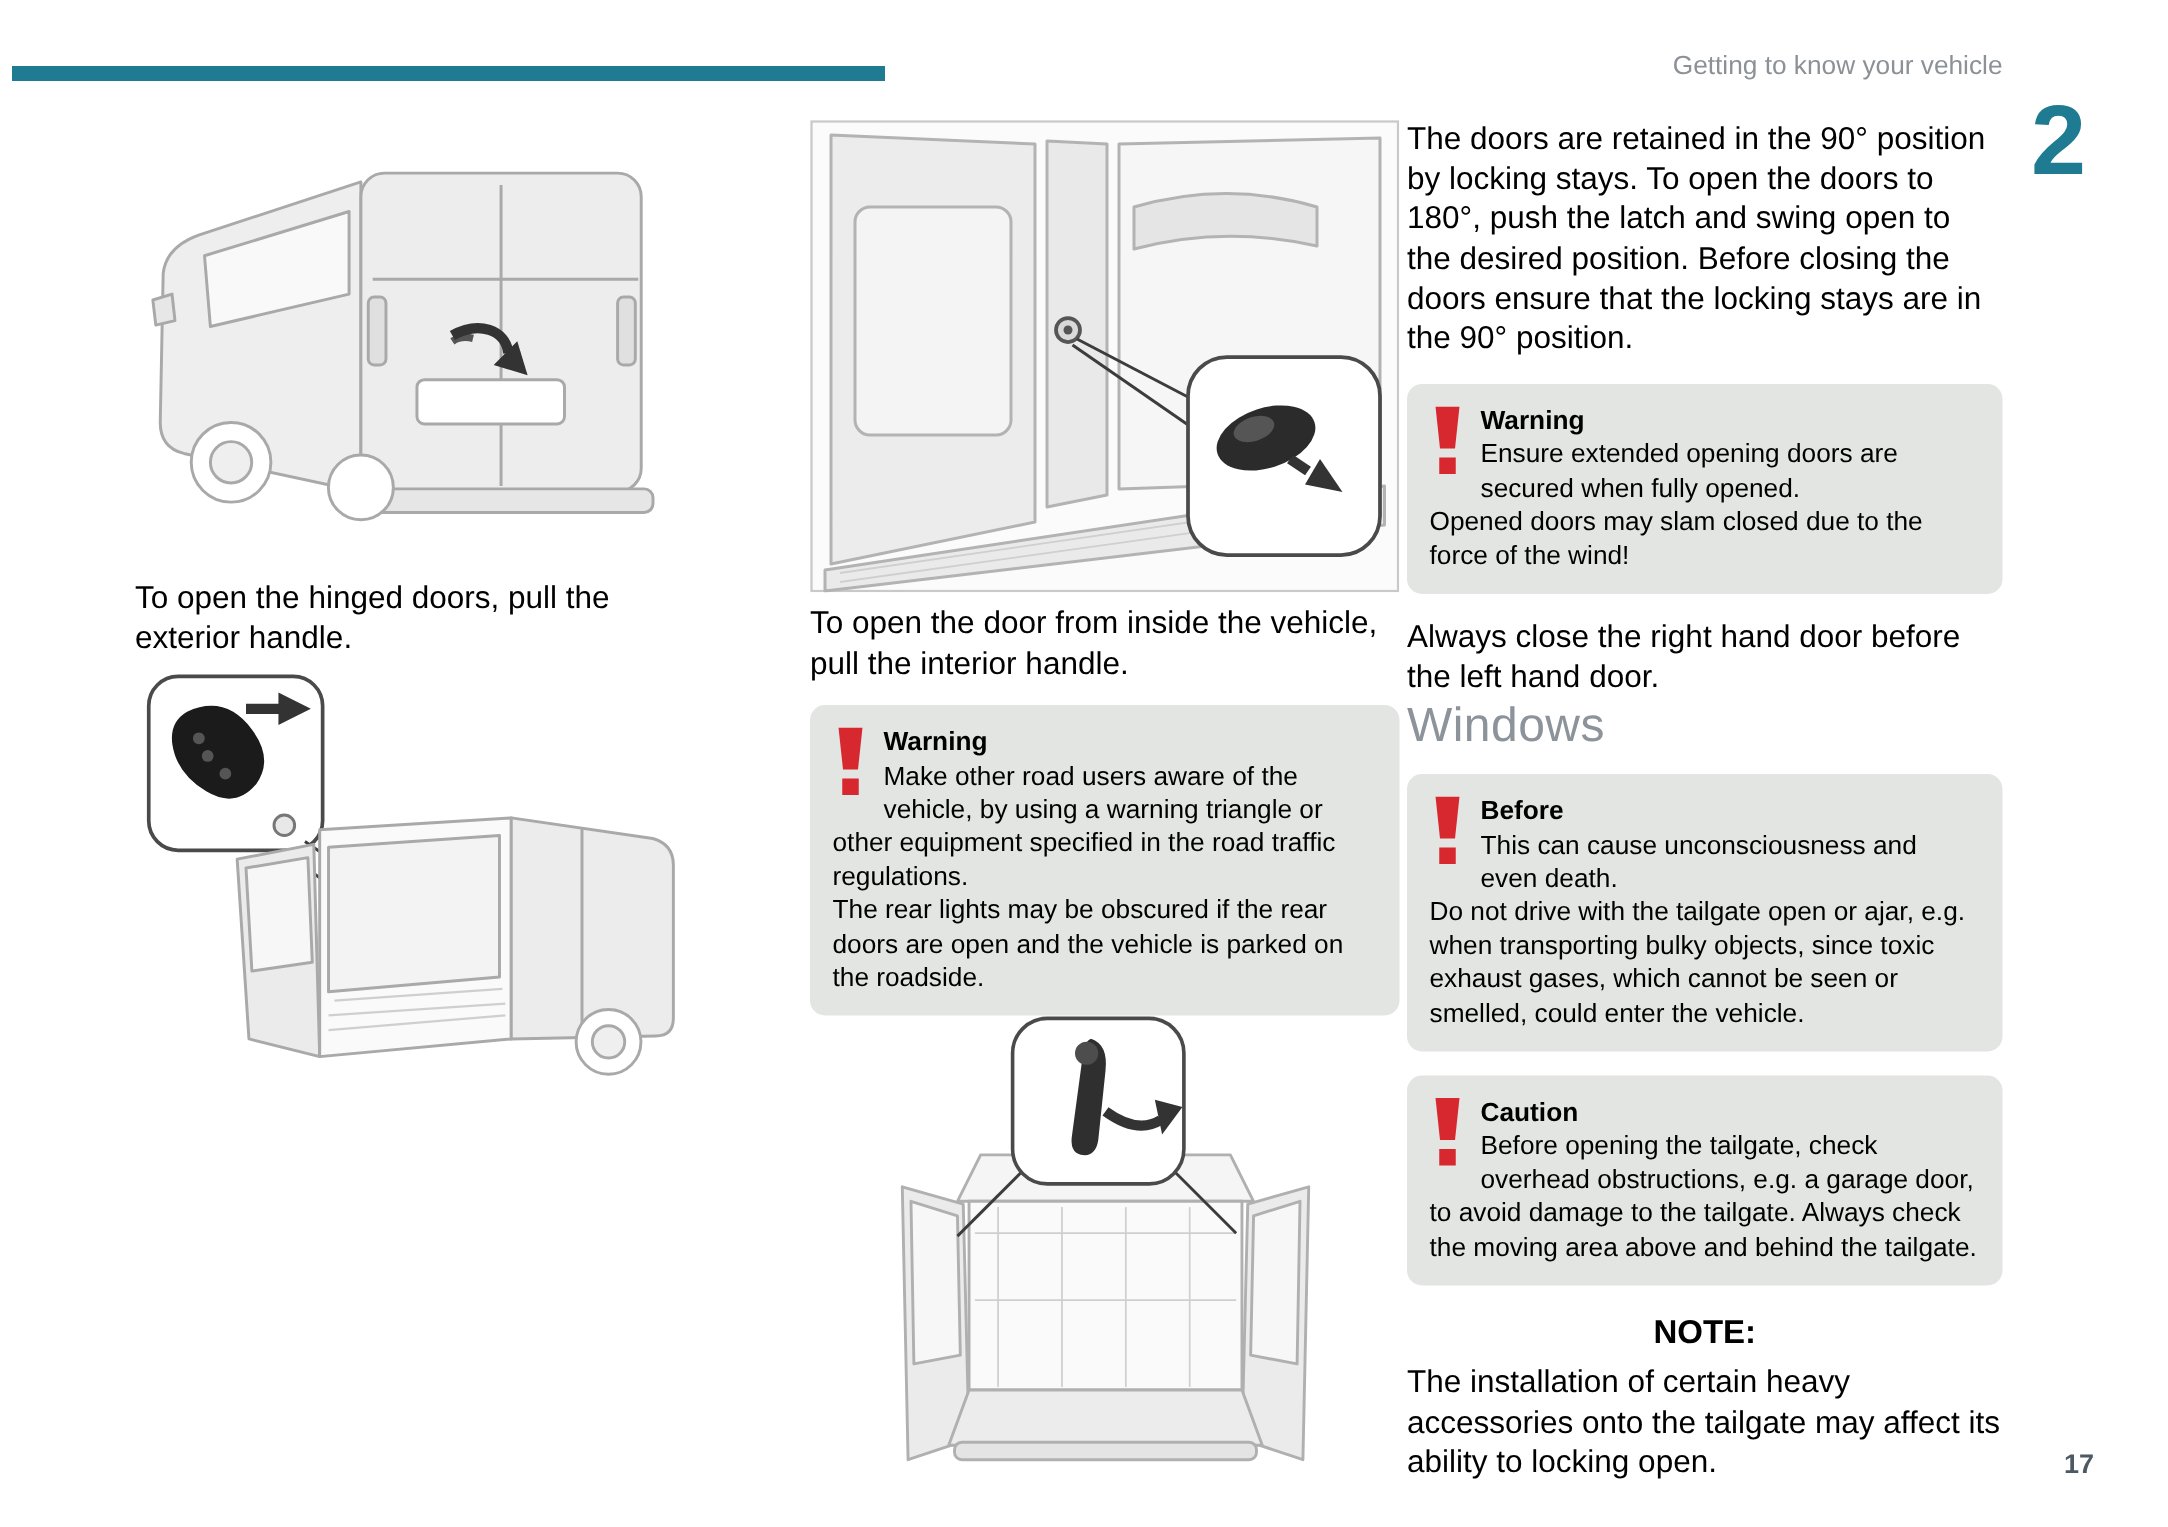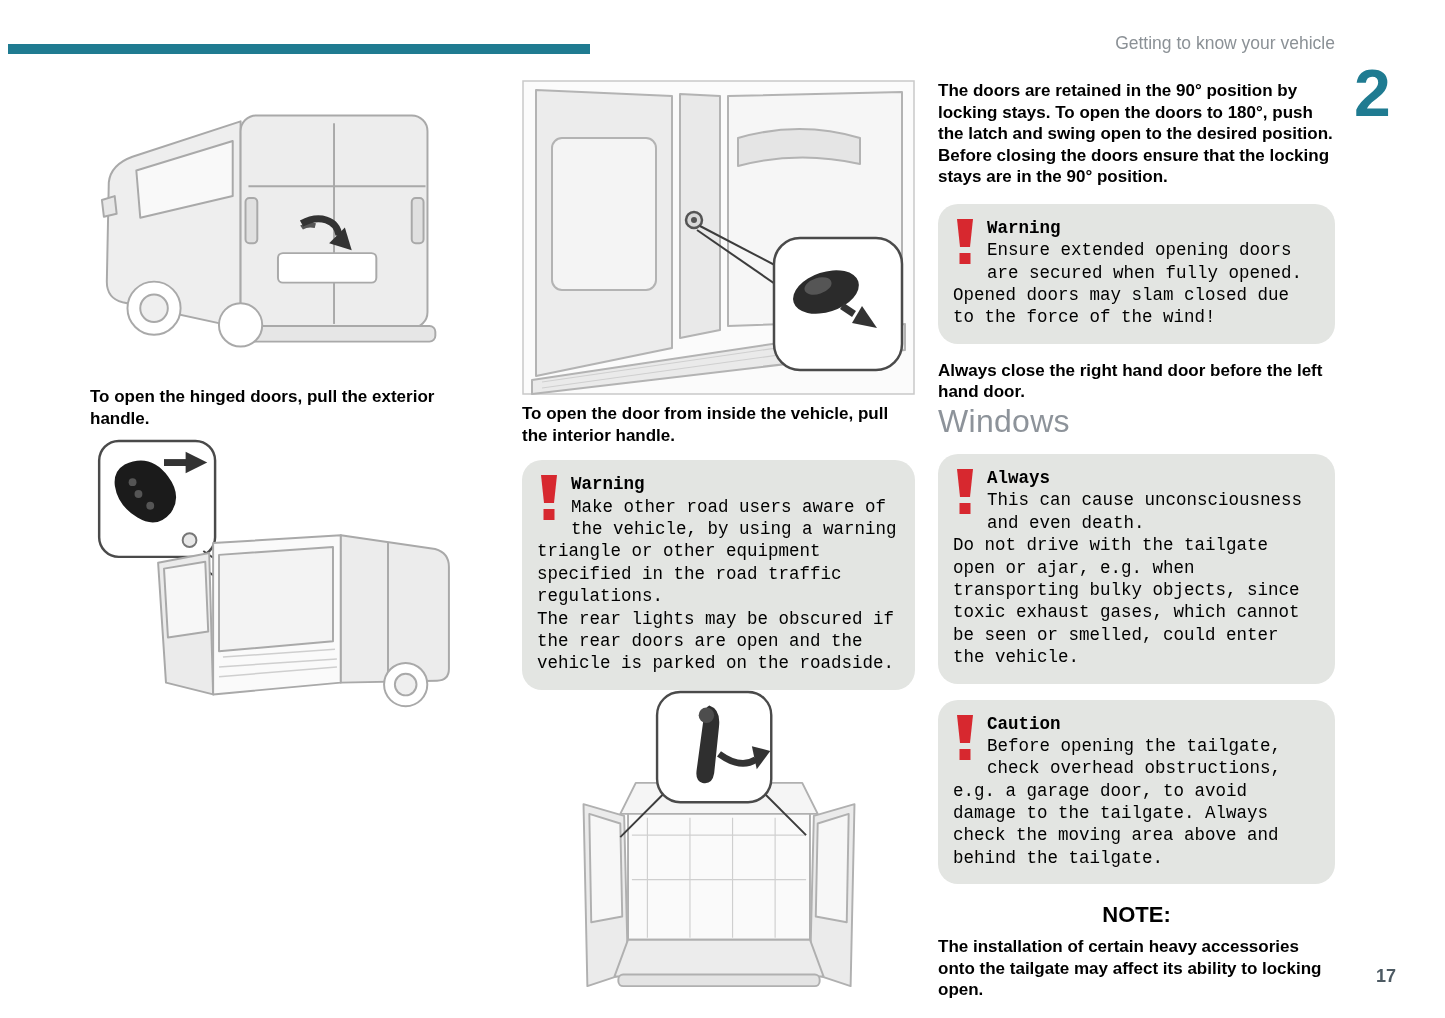--- a/index.html
+++ b/index.html
@@ -9,32 +9,31 @@
     font-family:"Liberation Sans", sans-serif; color:#000; overflow:hidden;padding-left:28px;
     --teal:#1f7b91; --red:#d7282f; --boxgray:#e3e5e2; --hgray:#8d939a;
   }
   .top-rule { position:absolute; left:8px; top:44px; width:582px; height:10px; background:var(--teal); }
   .running-title { position:absolute; top:33px; right:110px; font-size:17.5px; color:#8b9196; }
   .chapter-num { position:absolute; top:60px; left:1354px; font-size:66px; font-weight:700; color:var(--teal); line-height:1; }
   .page-num { position:absolute; top:966px; left:1376px; font-size:18px; font-weight:700; color:#4d5a63;text-align:center; }
 
   .col { position:absolute; top:80px; }
   .col-left  { left:90px;  width:372px; }
-  .col-mid   { left:522px; width:393px; }
+  .col-mid   { left:540px; width:393px; }
   .col-right { left:938px; width:397px; }
 
-  .body-text, .caption { font-size:17px; line-height:1.27;font-weight:bold; }
+  .body-text, .caption { font-size:21px; line-height:1.27; }
   figure { margin:0; }
   figure svg { display:block; }
 
   .alert {
-    background:var(--boxgray); border-radius:20px;
+    background:var(--boxgray); border-radius:10px;
     padding:13px 15px 15px 15px; font-size:17.5px; line-height:1.28;
     overflow:hidden;
-    font-family:Liberation Mono, monospace;
   }
   .alert .bang { float:left; width:22px; height:46px; margin:2px 11px 2px 1px; }
   .alert .bang svg { display:block; width:22px; height:46px; }
   .alert-title { font-weight:700; }
   .alert p { margin:0; }
 
   h2.windows { font-size:32px; font-weight:400; color:var(--hgray); letter-spacing:0.3px; }
   .note-label { font-weight:700; font-size:22px;text-align:center; }
 
   .mt6{margin-top:6px}.mt8{margin-top:8px}
@@ -218,21 +217,21 @@
 
     <h2 class="windows mt12">Windows</h2>
 
     <div class="alert mt14">
       <span class="bang">
         <svg viewBox="0 0 22 46">
             <polygon points="3,0 19,0 16,28 6,28" fill="#d7282f"></polygon>
             <rect x="5.5" y="34" width="11" height="11" fill="#d7282f"></rect>
           </svg>
       </span>
-      <p class="alert-title">Always</p>
+      <p class="alert-title">Before</p>
       <p>This can cause unconsciousness and even death.</p>
       <p>Do not drive with the tailgate open or ajar, e.g. when transporting bulky objects, since toxic exhaust gases, which cannot be seen or smelled, could enter the vehicle.</p>
     </div>
 
     <div class="alert mt16">
       <span class="bang">
         <svg viewBox="0 0 22 46">
             <polygon points="3,0 19,0 16,28 6,28" fill="#d7282f"></polygon>
             <rect x="5.5" y="34" width="11" height="11" fill="#d7282f"></rect>
           </svg>

